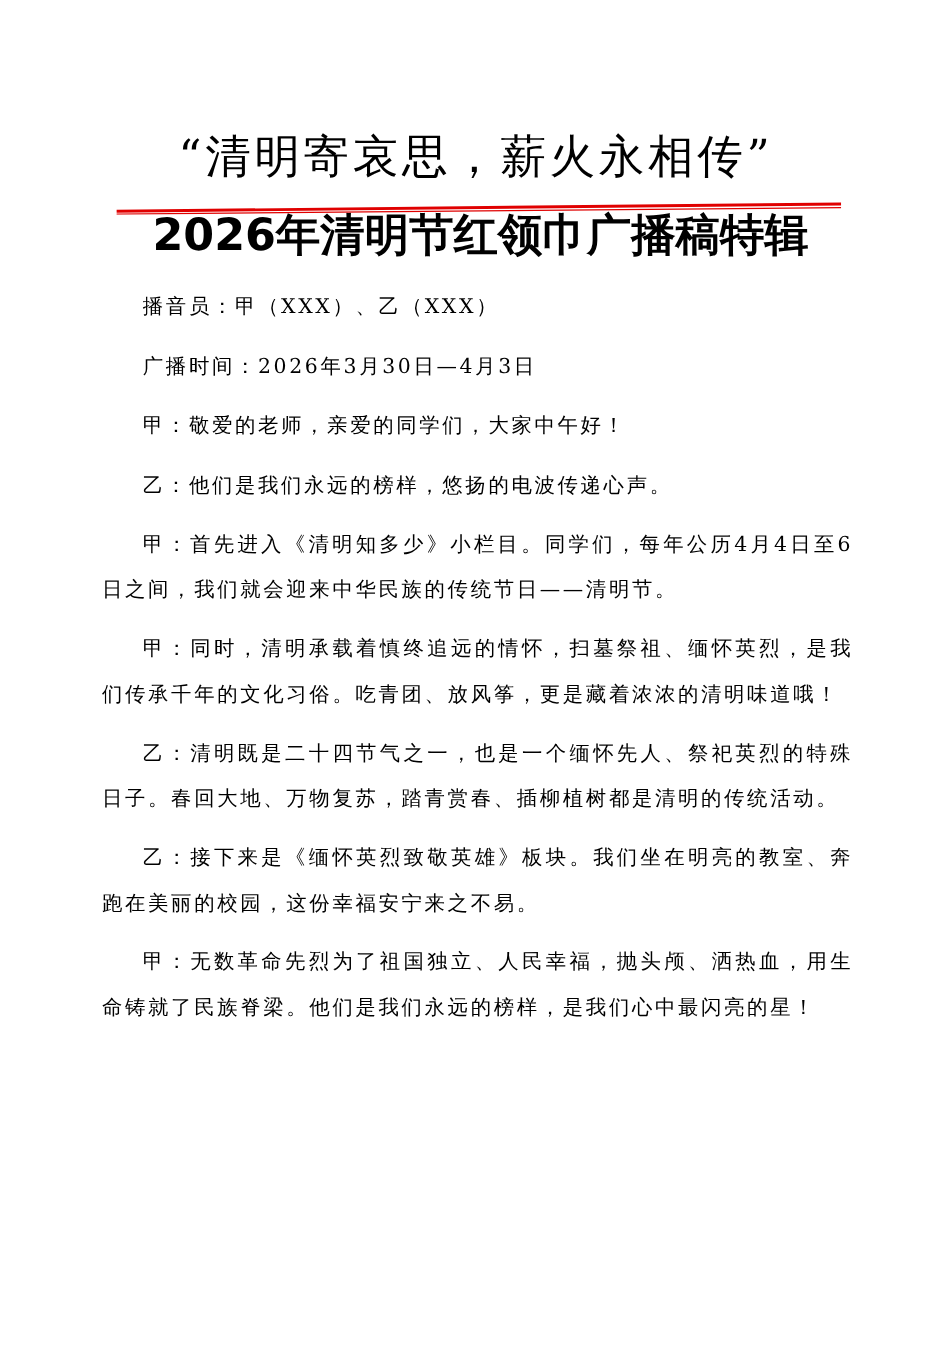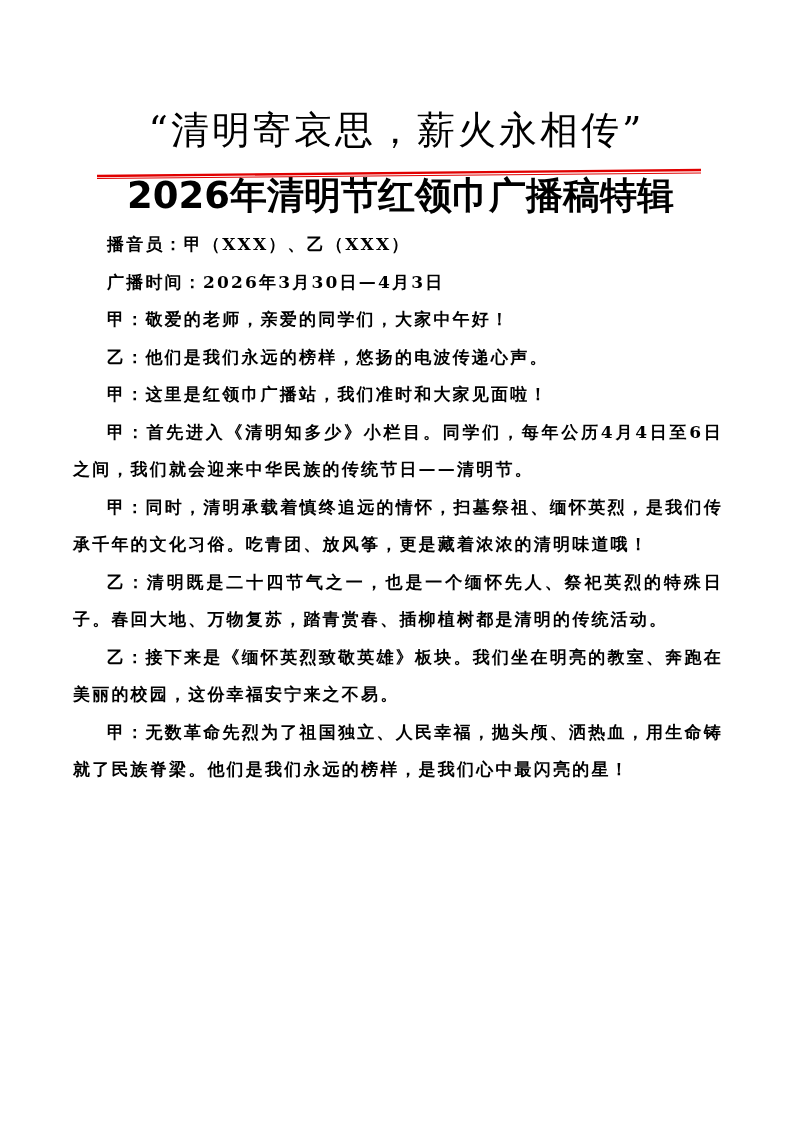--- a/index.html
+++ b/index.html
@@ -57,24 +57,23 @@
       position: absolute;
       left: 73px;
       top: 226px;
       width: 650px;
       font-size: 17px;
       line-height: 37.5px;
       letter-spacing: 2.2px;
       font-family: "DejaVu Serif", "Liberation Serif", serif;
     }
     .body-text p {
-      margin: 0;
+      margin: 12px;
       text-indent: 2em;
       text-align: justify;
-      font-weight: bold;
     }
   </style>
 </head>
 <body>
 
 <div class="page">
 
   <h1 class="title-main">“清明寄哀思，薪火永相传”</h1>
 
   <h2 class="title-sub">2026年清明节红领巾广播稿特辑</h2>
@@ -82,21 +81,20 @@
   <svg class="red-rule" viewBox="0 0 604 14" preserveAspectRatio="none">
     <line x1="0" y1="11" x2="604" y2="5" stroke="#e00000" stroke-width="2.4"></line>
     <line x1="0" y1="13.5" x2="604" y2="8" stroke="#e00000" stroke-width="1"></line>
   </svg>
 
   <div class="body-text">
     <p>播音员：甲（XXX）、乙（XXX）</p>
     <p>广播时间：2026年3月30日—4月3日</p>
     <p>甲：敬爱的老师，亲爱的同学们，大家中午好！</p>
     <p>乙：他们是我们永远的榜样，悠扬的电波传递心声。</p>
-    <p>甲：这里是红领巾广播站，我们准时和大家见面啦！</p>
     <p>甲：首先进入《清明知多少》小栏目。同学们，每年公历4月4日至6日之间，我们就会迎来中华民族的传统节日——清明节。</p>
     <p>甲：同时，清明承载着慎终追远的情怀，扫墓祭祖、缅怀英烈，是我们传承千年的文化习俗。吃青团、放风筝，更是藏着浓浓的清明味道哦！</p>
     <p>乙：清明既是二十四节气之一，也是一个缅怀先人、祭祀英烈的特殊日子。春回大地、万物复苏，踏青赏春、插柳植树都是清明的传统活动。</p>
     <p>乙：接下来是《缅怀英烈致敬英雄》板块。我们坐在明亮的教室、奔跑在美丽的校园，这份幸福安宁来之不易。</p>
     <p>甲：无数革命先烈为了祖国独立、人民幸福，抛头颅、洒热血，用生命铸就了民族脊梁。他们是我们永远的榜样，是我们心中最闪亮的星！</p>
   </div>
 
 </div>
 
 </body></html>

